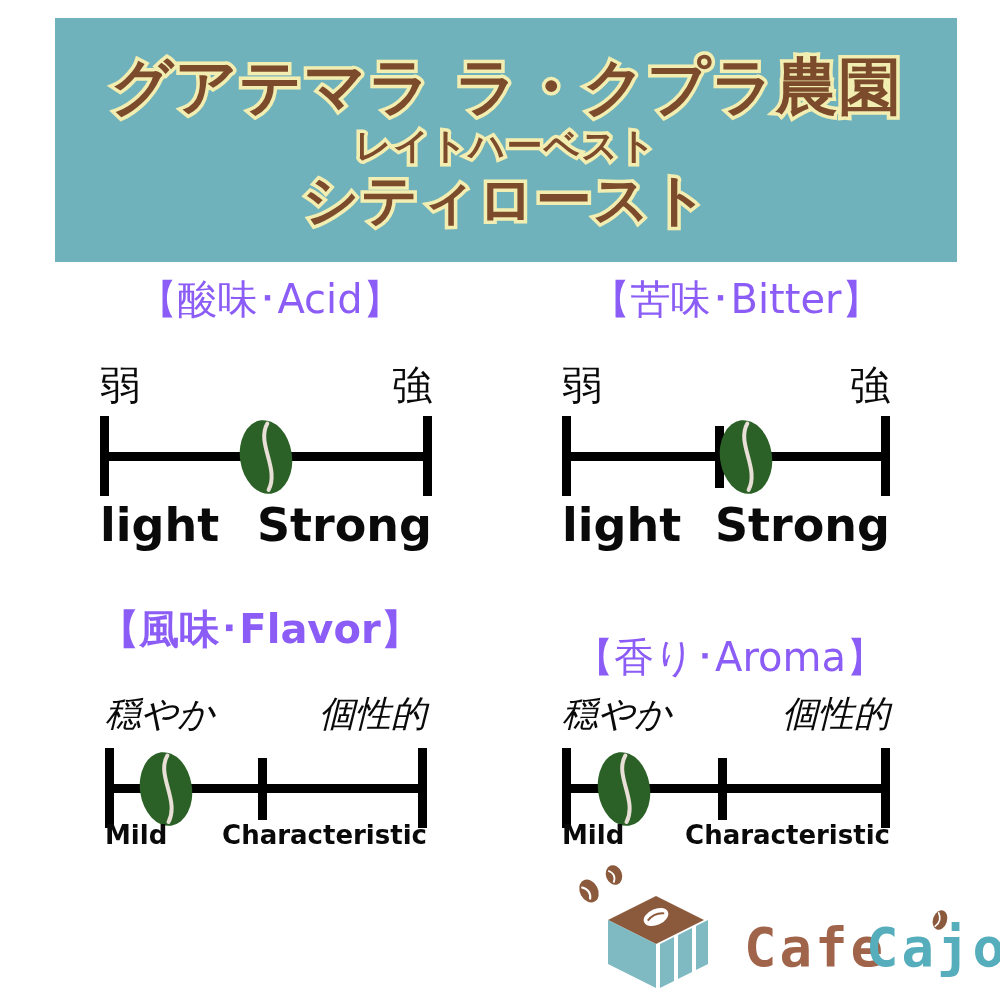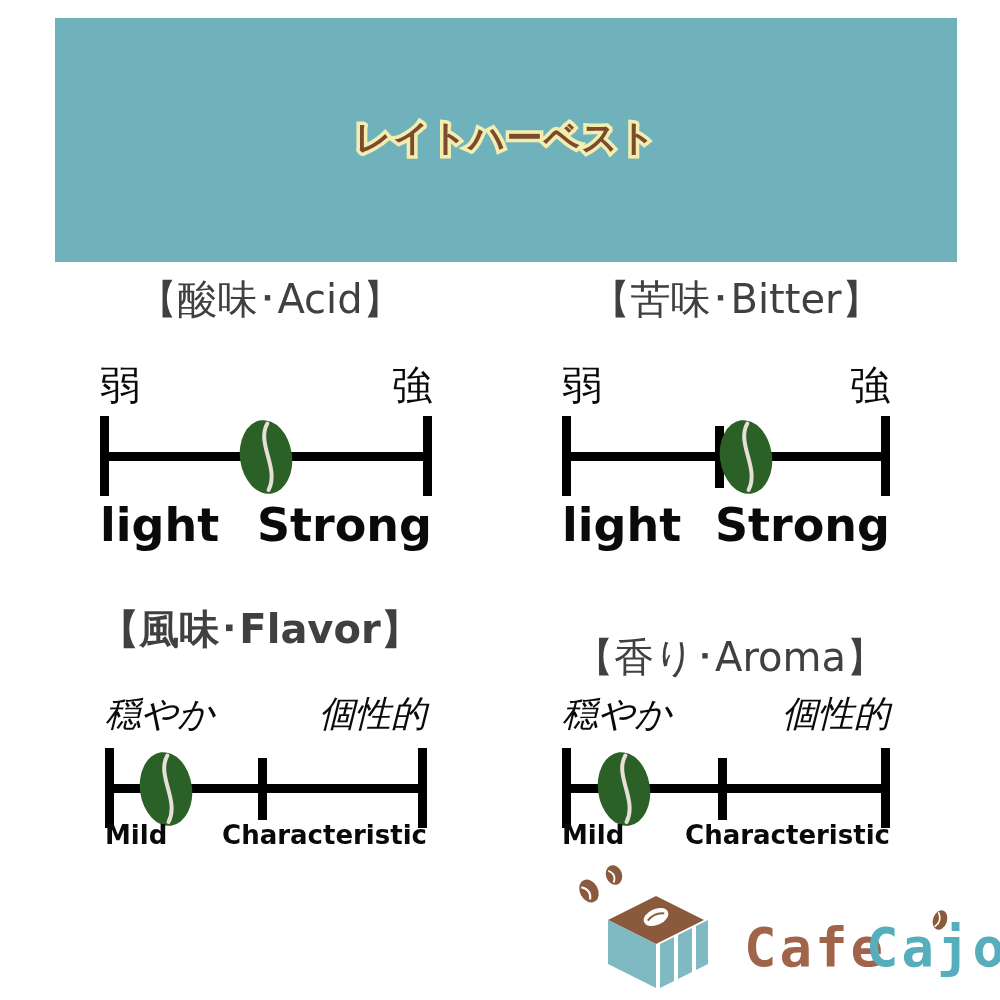--- a/index.html
+++ b/index.html
@@ -45,21 +45,21 @@
   .banner-line.l1 { font-size: 62px; margin-bottom: 10px; }
   .banner-line.l2 { font-size: 36px; margin-bottom: 8px; }
   .banner-line.l3 { font-size: 56px; }
 
   
   .section-title {
     position: absolute;
     font-family: "DejaVu Sans", sans-serif;
     font-size: 40px;
     font-weight: 500;
-    color: #404040;
+    color: #8b5cf6;
     white-space: nowrap;
     text-align: center;
   }
 
   
   .scale {
     position: absolute;
   }
   .scale .cap {
     position: absolute;
@@ -127,21 +127,23 @@
     top: 862px;
     width: 452px;
     height: 132px;
   }
   .logo svg { display: block; width: 100%; height: 100%; }
 </style>
 </head>
 <body>
 
 <div class="banner">
+  <div class="banner-line l1">グアテマラ ラ・クプラ農園</div>
   <div class="banner-line l2">レイトハーベスト</div>
+  <div class="banner-line l3">シティロースト</div>
 </div>
 
 <div class="section-title" style="left:60px; top:272px; width:420px;">【酸味･Acid】</div>
 <div class="section-title" style="left:516px; top:272px; width:440px;text-align:center;">【苦味･Bitter】</div>
 <div class="section-title" style="left:50px; top:602px; width:420px;font-weight:bold;">【風味･Flavor】</div>
 <div class="section-title" style="left:510px; top:630px; width:440px;">【香り･Aroma】</div>
 
 <div class="scale big" id="scale-acid" style="left:100px; top:358px; width:332px; height:200px;">
   <div class="cap left">弱</div>
   <div class="cap right">強</div>

